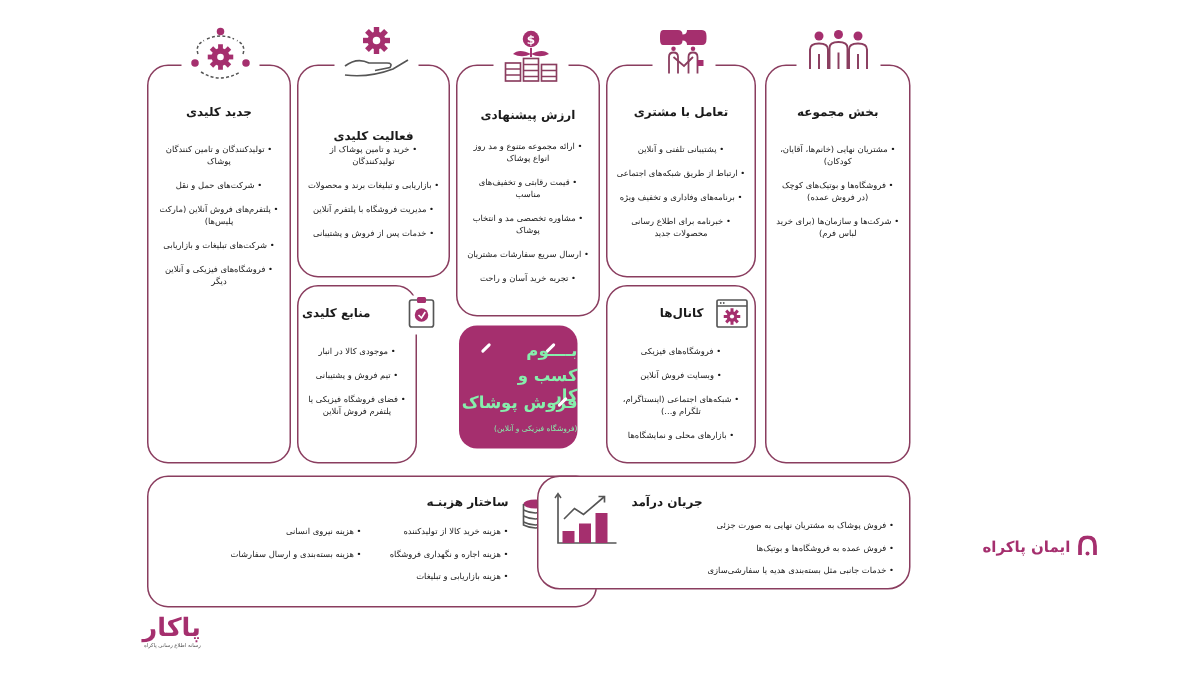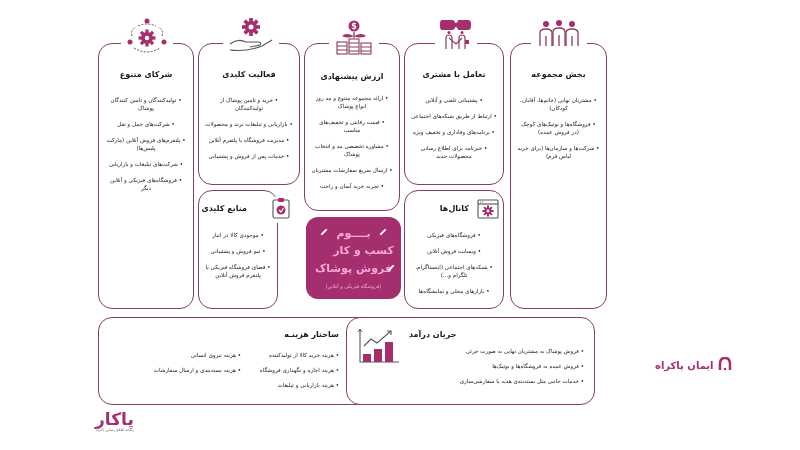--- a/index.html
+++ b/index.html
@@ -37,25 +37,24 @@
 
   .icon-wrap {
     position: absolute;
     background: #ffffff;
     padding: 0 3px;
   }
 
   
   .hero {
     position: absolute;
-    left: 306px; top: 217px; width: 95px; height: 82px;
+    left: 306px; top: 217px; width: 79px; height: 82px;
     background: #a52f6e;
     border-radius: 12px;
-    color: #f9a8d4;
-    text-align: center;
+    color: #86efac;
   }
   .hero .l1 { position: absolute; top: 10px; width: 100%; font-size: 11px; font-weight: bold; letter-spacing: 3px; }
   .hero .l2 { position: absolute; top: 27px; width: 100%; font-size: 11px; font-weight: bold; padding-left: 20px; }
   .hero .l3 { position: absolute; top: 45px; width: 100%; font-size: 11px; font-weight: bold; }
   .hero .l4 { position: absolute; top: 66px; width: 100%; font-size: 5px; }
   .hero .slash { position: absolute; width: 8px; height: 2px; background: #fff; transform: rotate(-45deg); border-radius: 1px; }
 
   .cost-grid {
     position: absolute;
     top: 32px; right: 92px; width: 220px;
@@ -183,21 +182,21 @@
           <rect x="-1.8" y="-9" width="3.6" height="4" transform="rotate(45)"></rect>
           <rect x="-1.8" y="5" width="3.6" height="4" transform="rotate(45)"></rect>
           <rect x="-9" y="-1.8" width="4" height="3.6" transform="rotate(45)"></rect>
           <rect x="5" y="-1.8" width="4" height="3.6" transform="rotate(45)"></rect>
         </g>
         <circle r="2.5" fill="#fff"></circle>
       </g>
       <path d="M4 26 Q12 20 20 24 L32 24 Q36 24 34 27 L24 29 M4 32 Q20 34 36 28 L46 22" fill="none" stroke="#555" stroke-width="1.1"></path>
     </svg>
   </div>
-  <div class="card-title" style="top:26px;">فعالیت کلیدی</div>
+  <div class="card-title" style="top:42px;">فعالیت کلیدی</div>
   <ul class="bullets" style="top:52px;">
     <li>خرید و تامین پوشاک از تولیدکنندگان</li>
     <li>بازاریابی و تبلیغات برند و محصولات</li>
     <li>مدیریت فروشگاه با پلتفرم آنلاین</li>
     <li>خدمات پس از فروش و پشتیبانی</li>
   </ul>
 </div>
 
 <div class="card" style="left:98px; top:43px; width:96px; height:266px;">
   <div class="icon-wrap" style="top:-26px; left:22px;">
@@ -215,21 +214,21 @@
           <rect x="4.5" y="-1.6" width="4" height="3.2"></rect>
           <rect x="-1.6" y="-8.5" width="3.2" height="4" transform="rotate(45)"></rect>
           <rect x="-1.6" y="4.5" width="3.2" height="4" transform="rotate(45)"></rect>
           <rect x="-8.5" y="-1.6" width="4" height="3.2" transform="rotate(45)"></rect>
           <rect x="4.5" y="-1.6" width="4" height="3.2" transform="rotate(45)"></rect>
         </g>
         <circle r="2.2" fill="#fff"></circle>
       </g>
     </svg>
   </div>
-  <div class="card-title" style="top:26px;">شرکای متنوع</div>
+  <div class="card-title" style="top:26px;">جدید کلیدی</div>
   <ul class="bullets" style="top:52px;">
     <li>تولیدکنندگان و تامین کنندگان پوشاک</li>
     <li>شرکت‌های حمل و نقل</li>
     <li>پلتفرم‌های فروش آنلاین (مارکت پلیس‌ها)</li>
     <li>شرکت‌های تبلیغات و بازاریابی</li>
     <li>فروشگاه‌های فیزیکی و آنلاین دیگر</li>
   </ul>
 </div>
 
 <div class="card" style="left:198px; top:190px; width:80px; height:119px;">
@@ -304,21 +303,21 @@
   <div class="card-title" style="top:12px; right:58px; width:auto;">ساختار هزینـه</div>
   <ul class="cost-grid" style="right:58px; width:190px; top:34px;">
     <li>هزینه خرید کالا از تولیدکننده</li>
     <li>هزینه نیروی انسانی</li>
     <li>هزینه اجاره و نگهداری فروشگاه</li>
     <li>هزینه بسته‌بندی و ارسال سفارشات</li>
     <li>هزینه بازاریابی و تبلیغات</li>
   </ul>
 </div>
 
-<div class="card" style="left:346px; top:317px; width:249px; height:88px;">
+<div class="card" style="left:358px; top:317px; width:249px; height:76px;border-radius:15px;">
   <span class="icon-wrap" style="top:10px; left:10px; padding:0;">
     <svg width="44" height="38" viewBox="0 0 44 38">
       <path d="M3 2 V34 H42" fill="none" stroke="#555" stroke-width="1.1"></path>
       <path d="M1 4 L3 1 L5 4" fill="none" stroke="#555" stroke-width="1"></path>
       <rect x="6" y="26" width="8" height="8" fill="#a52f6e"></rect>
       <rect x="17" y="21" width="8" height="13" fill="#a52f6e"></rect>
       <rect x="28" y="14" width="8" height="20" fill="#a52f6e"></rect>
       <path d="M7 18 L14 11 L20 15 L34 3" fill="none" stroke="#555" stroke-width="1.1"></path>
       <path d="M30 3 H34 V7" fill="none" stroke="#555" stroke-width="1.1"></path>
     </svg>

